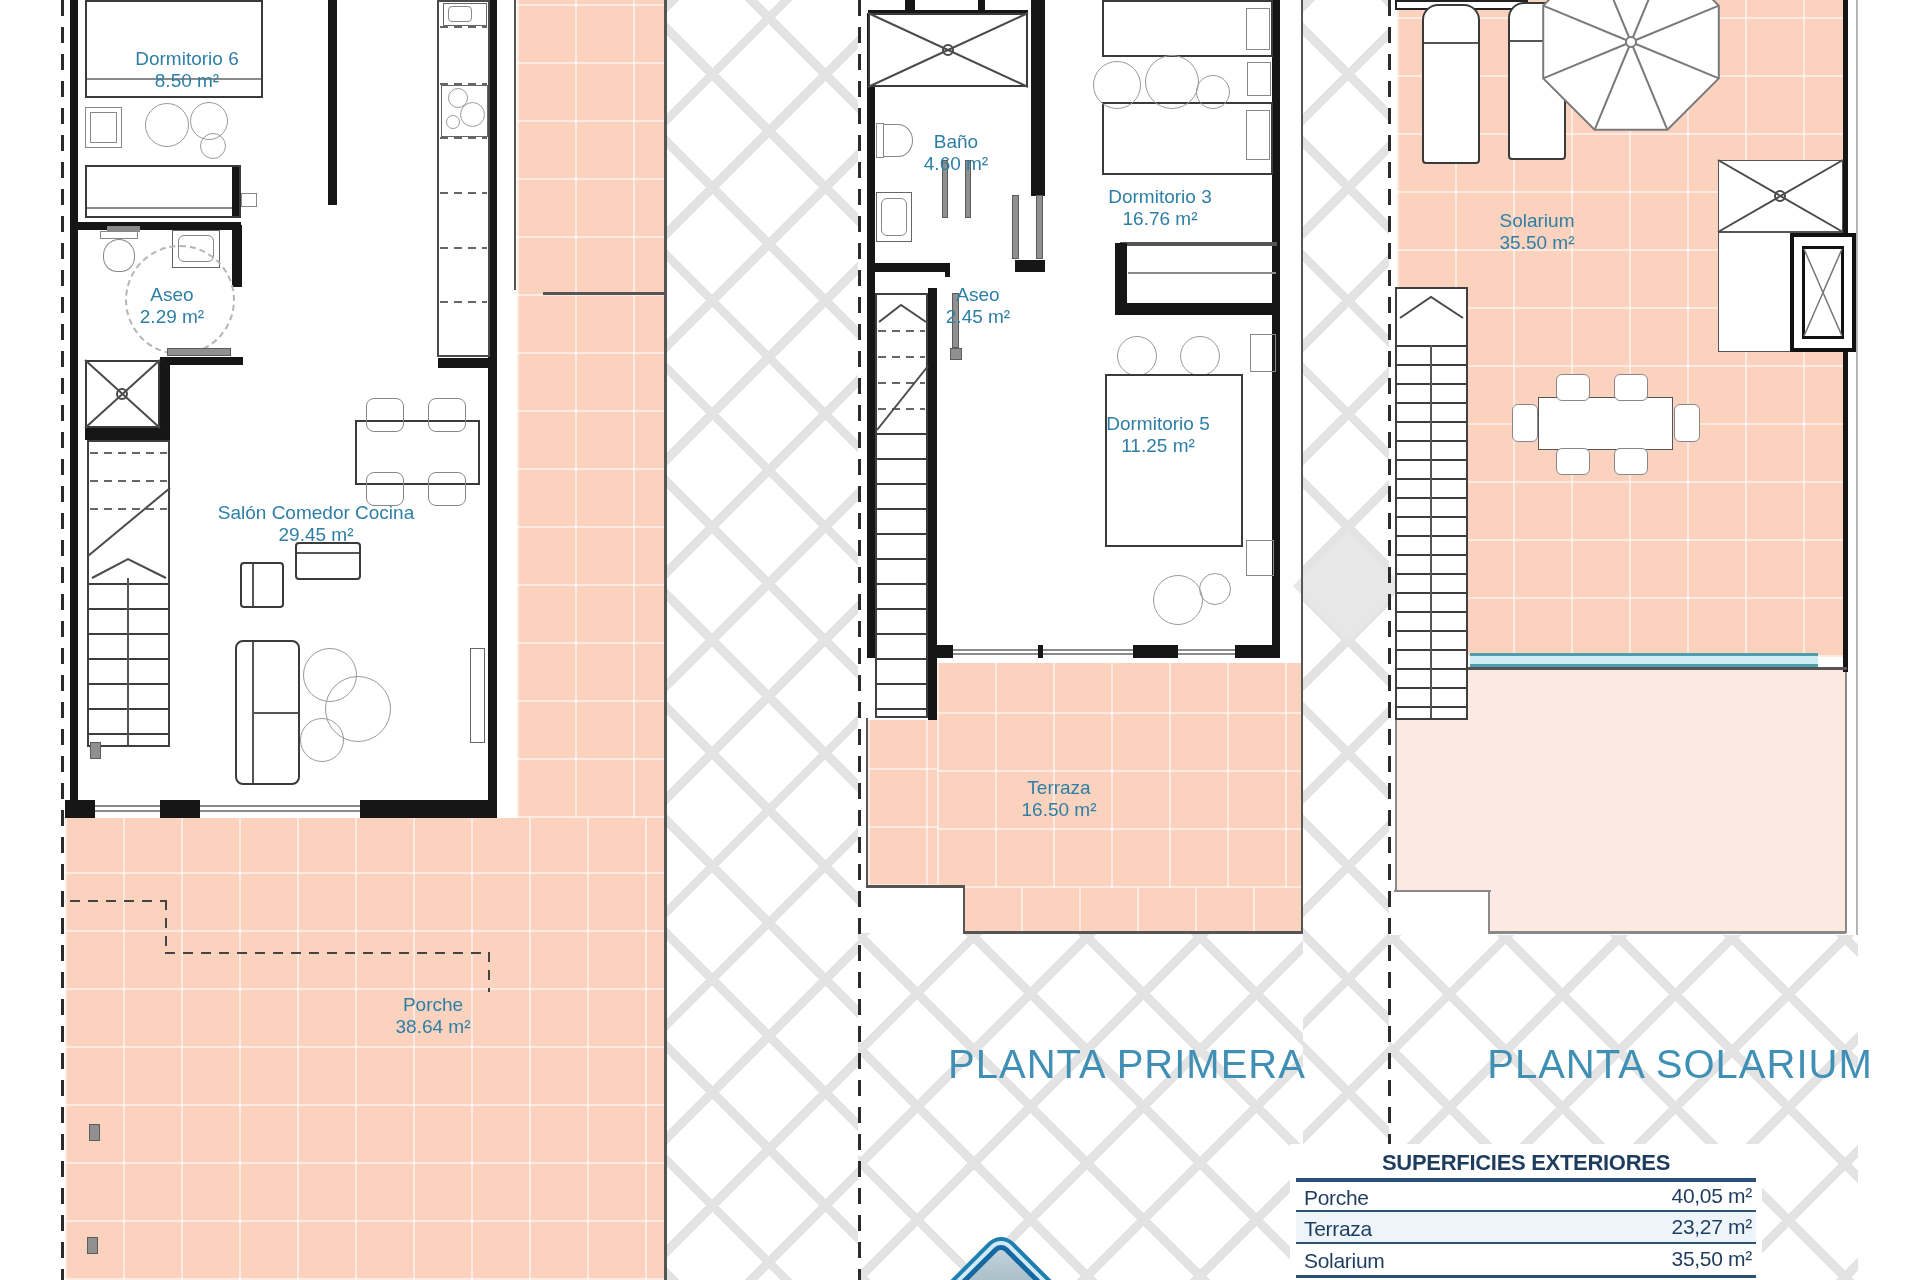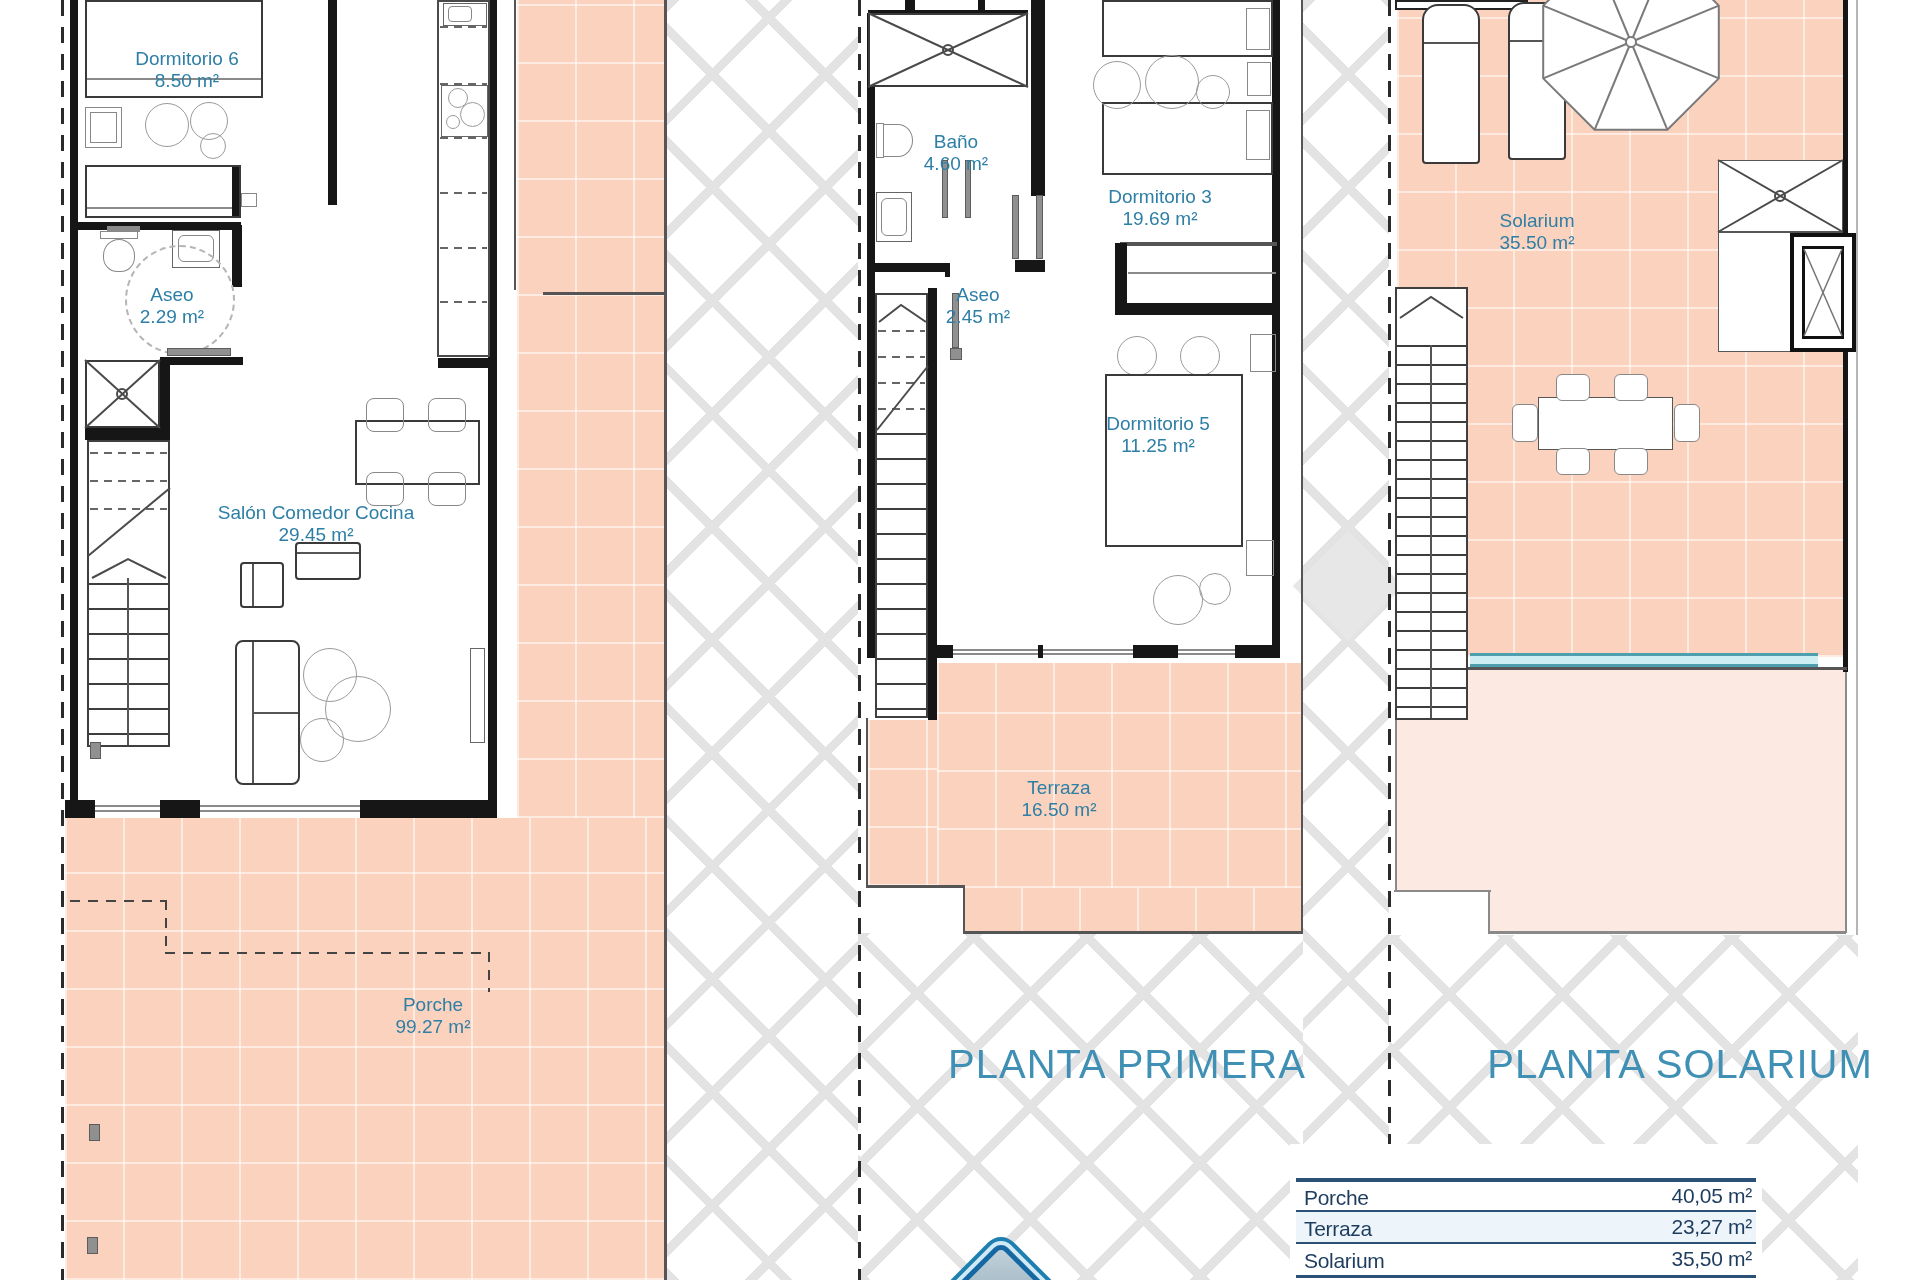--- a/index.html
+++ b/index.html
@@ -306,29 +306,29 @@
   <div class="lbl" style="left:172px;top:284px">
     <span>Aseo</span>
     <span>2.29 m²</span>
   </div>
   <div class="lbl" style="left:316px;top:502px">
     <span>Salón Comedor Cocina</span>
     <span>29.45 m²</span>
   </div>
   <div class="lbl" style="left:433px;top:994px">
     <span>Porche</span>
-    <span>99.27 m²</span>
+    <span>38.64 m²</span>
   </div>
   <div class="lbl" style="left:956px;top:131px">
     <span>Baño</span>
     <span>4.60 m²</span>
   </div>
   <div class="lbl" style="left:1160px;top:186px">
     <span>Dormitorio 3</span>
-    <span>19.69 m²</span>
+    <span>16.76 m²</span>
   </div>
   <div class="lbl" style="left:978px;top:284px">
     <span>Aseo</span>
     <span>2.45 m²</span>
   </div>
   <div class="lbl" style="left:1158px;top:413px">
     <span>Dormitorio 5</span>
     <span>11.25 m²</span>
   </div>
   <div class="lbl" style="left:1059px;top:777px">
@@ -337,20 +337,21 @@
   </div>
   <div class="lbl" style="left:1537px;top:210px">
     <span>Solarium</span>
     <span>35.50 m²</span>
   </div>
 
   <div class="title" style="left:1127px;top:1042px">PLANTA PRIMERA</div>
   <div class="title" style="left:1680px;top:1042px">PLANTA SOLARIUM</div>
 
   <div class="a" style="left:1290px;top:1144px;width:472px;height:136px;background:#fff"></div>
+  <div class="a tbl-txt" style="left:1296px;top:1150px;width:460px;text-align:center;font-weight:bold;font-size:22px">SUPERFICIES EXTERIORES</div>
   <div class="a tbl-line" style="left:1296px;top:1178px;width:460px;height:4px"></div>
   <div class="a" style="left:1296px;top:1212px;width:460px;height:32px;background:#edf5fa"></div>
   <div class="a tbl-txt" style="left:1304px;top:1186px">Porche</div>
   <div class="a tbl-txt" style="left:1540px;top:1184px;width:212px;text-align:right">40,05 m²</div>
   <div class="a tbl-line" style="left:1296px;top:1210px;width:460px;height:2px"></div>
   <div class="a tbl-txt" style="left:1304px;top:1217px">Terraza</div>
   <div class="a tbl-txt" style="left:1540px;top:1215px;width:212px;text-align:right">23,27 m²</div>
   <div class="a tbl-line" style="left:1296px;top:1242px;width:460px;height:2px"></div>
   <div class="a tbl-txt" style="left:1304px;top:1249px">Solarium</div>
   <div class="a tbl-txt" style="left:1540px;top:1247px;width:212px;text-align:right">35,50 m²</div>

